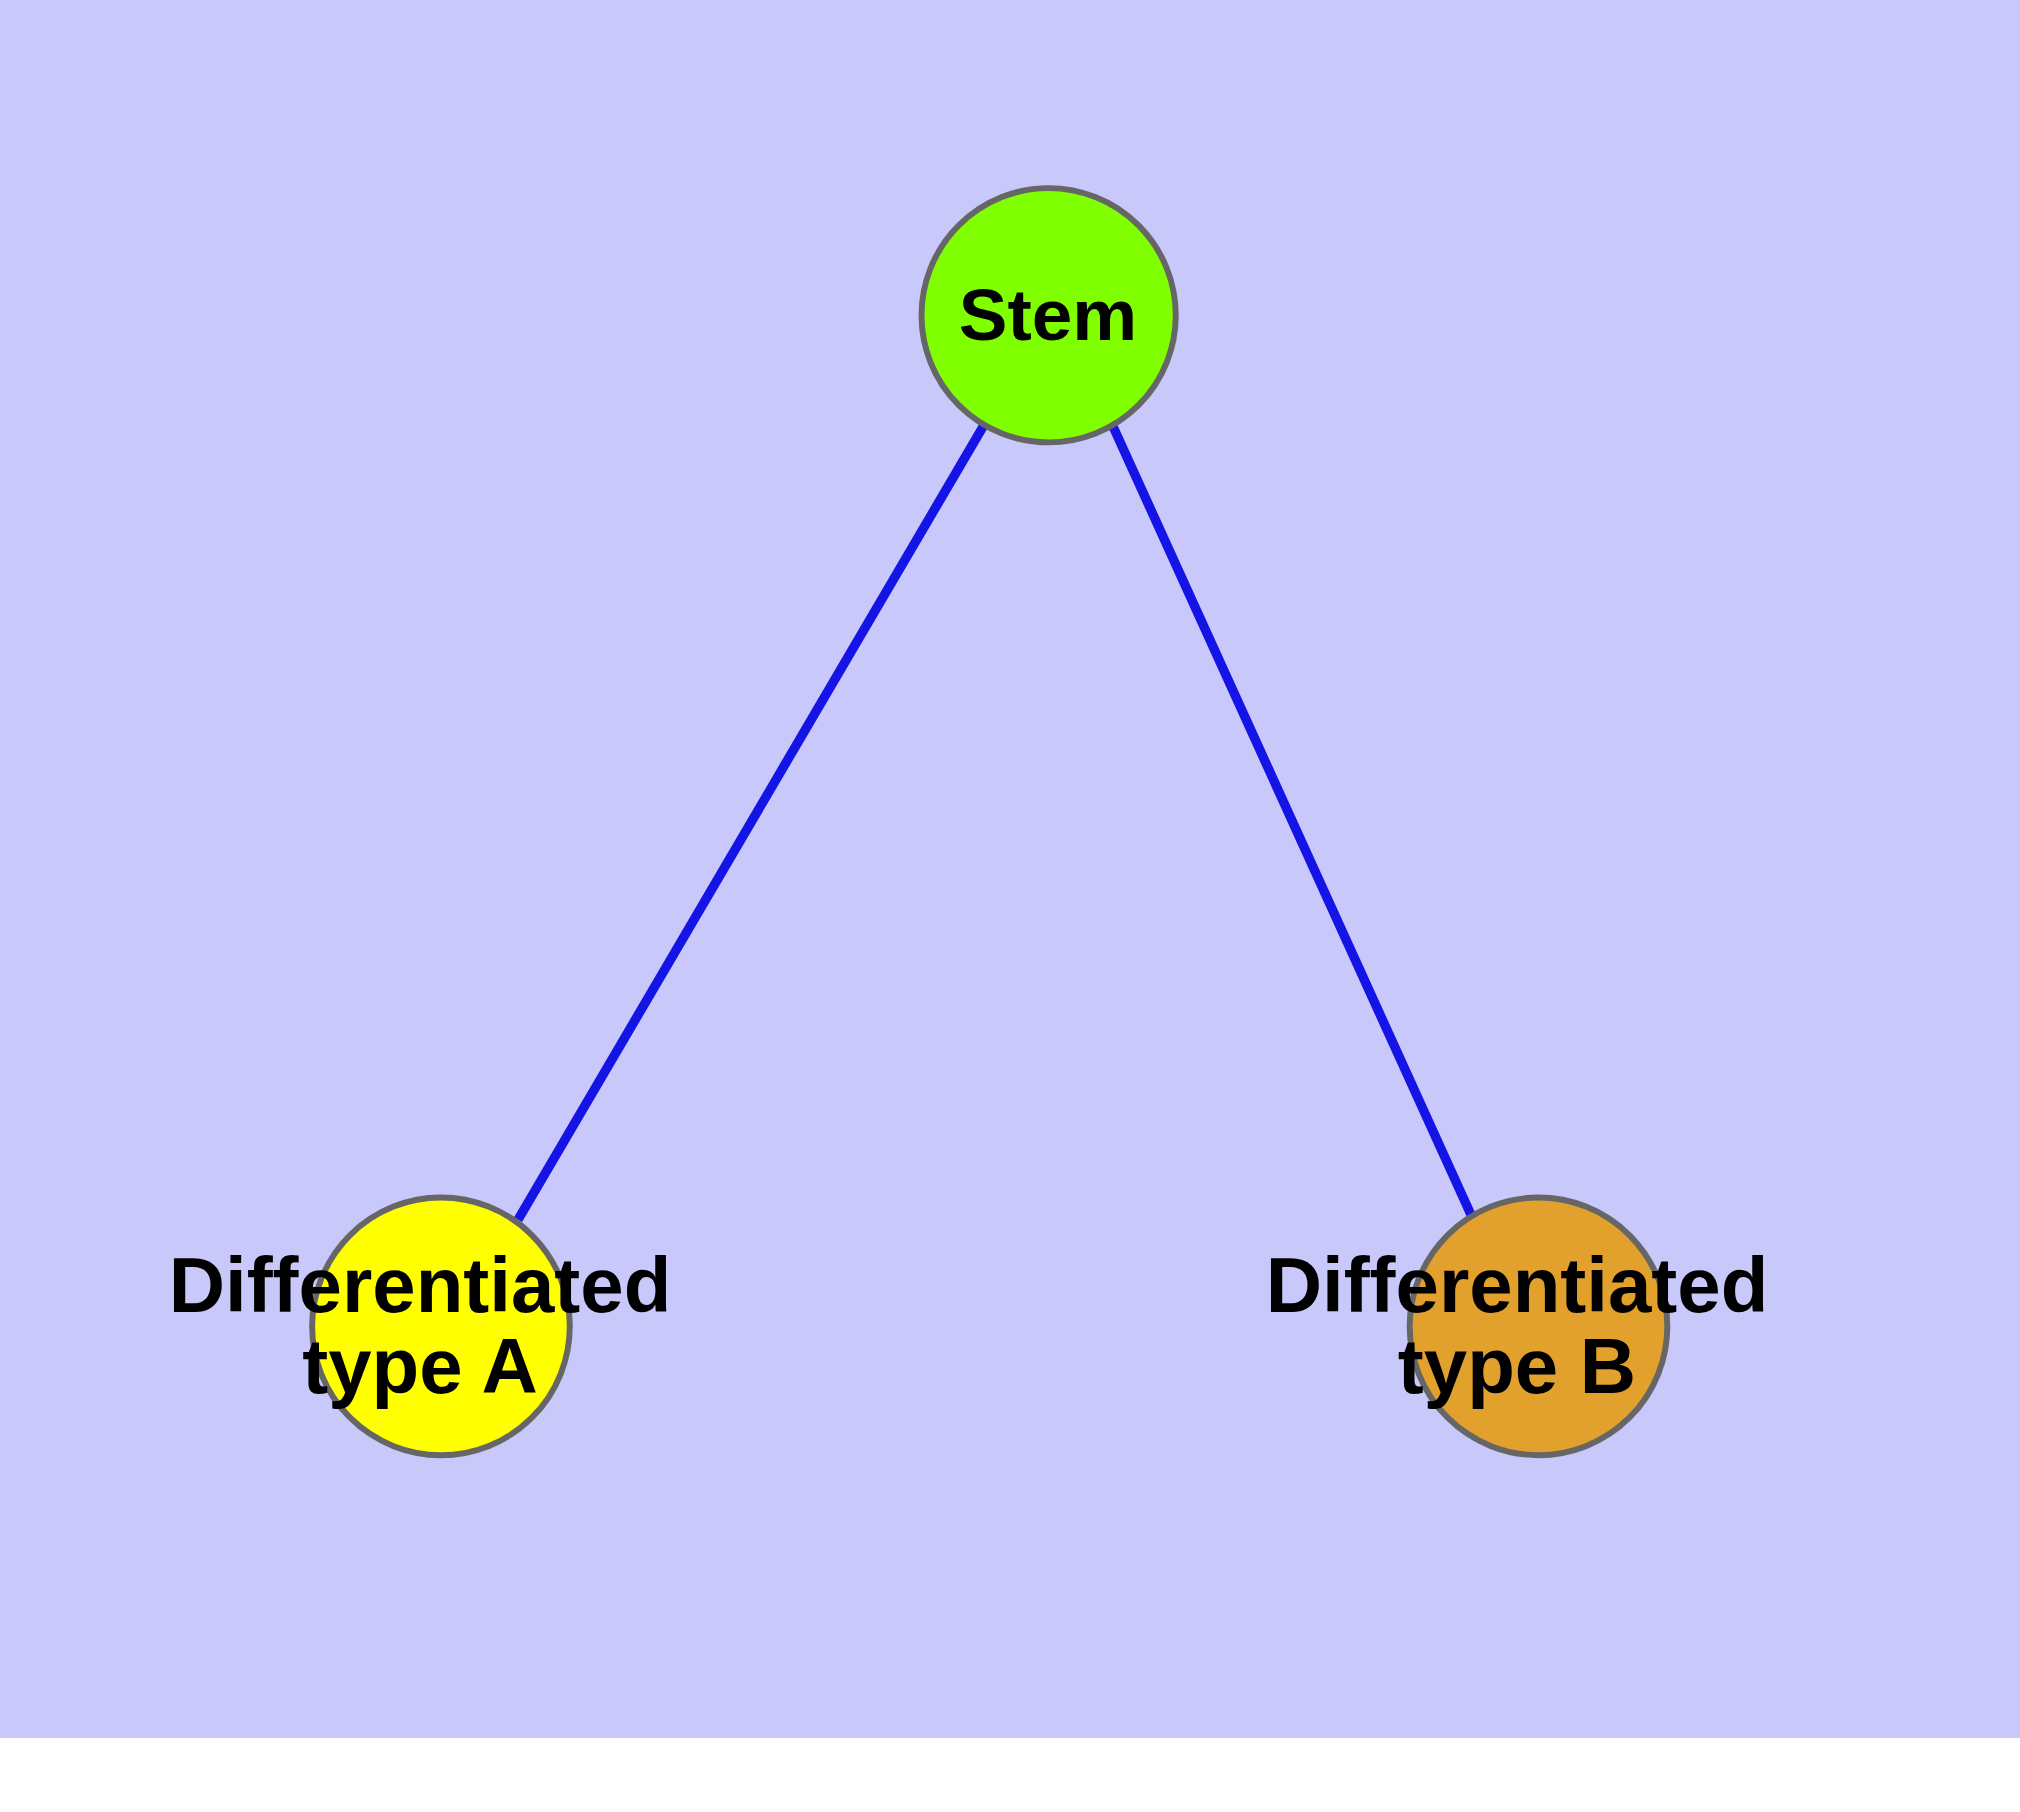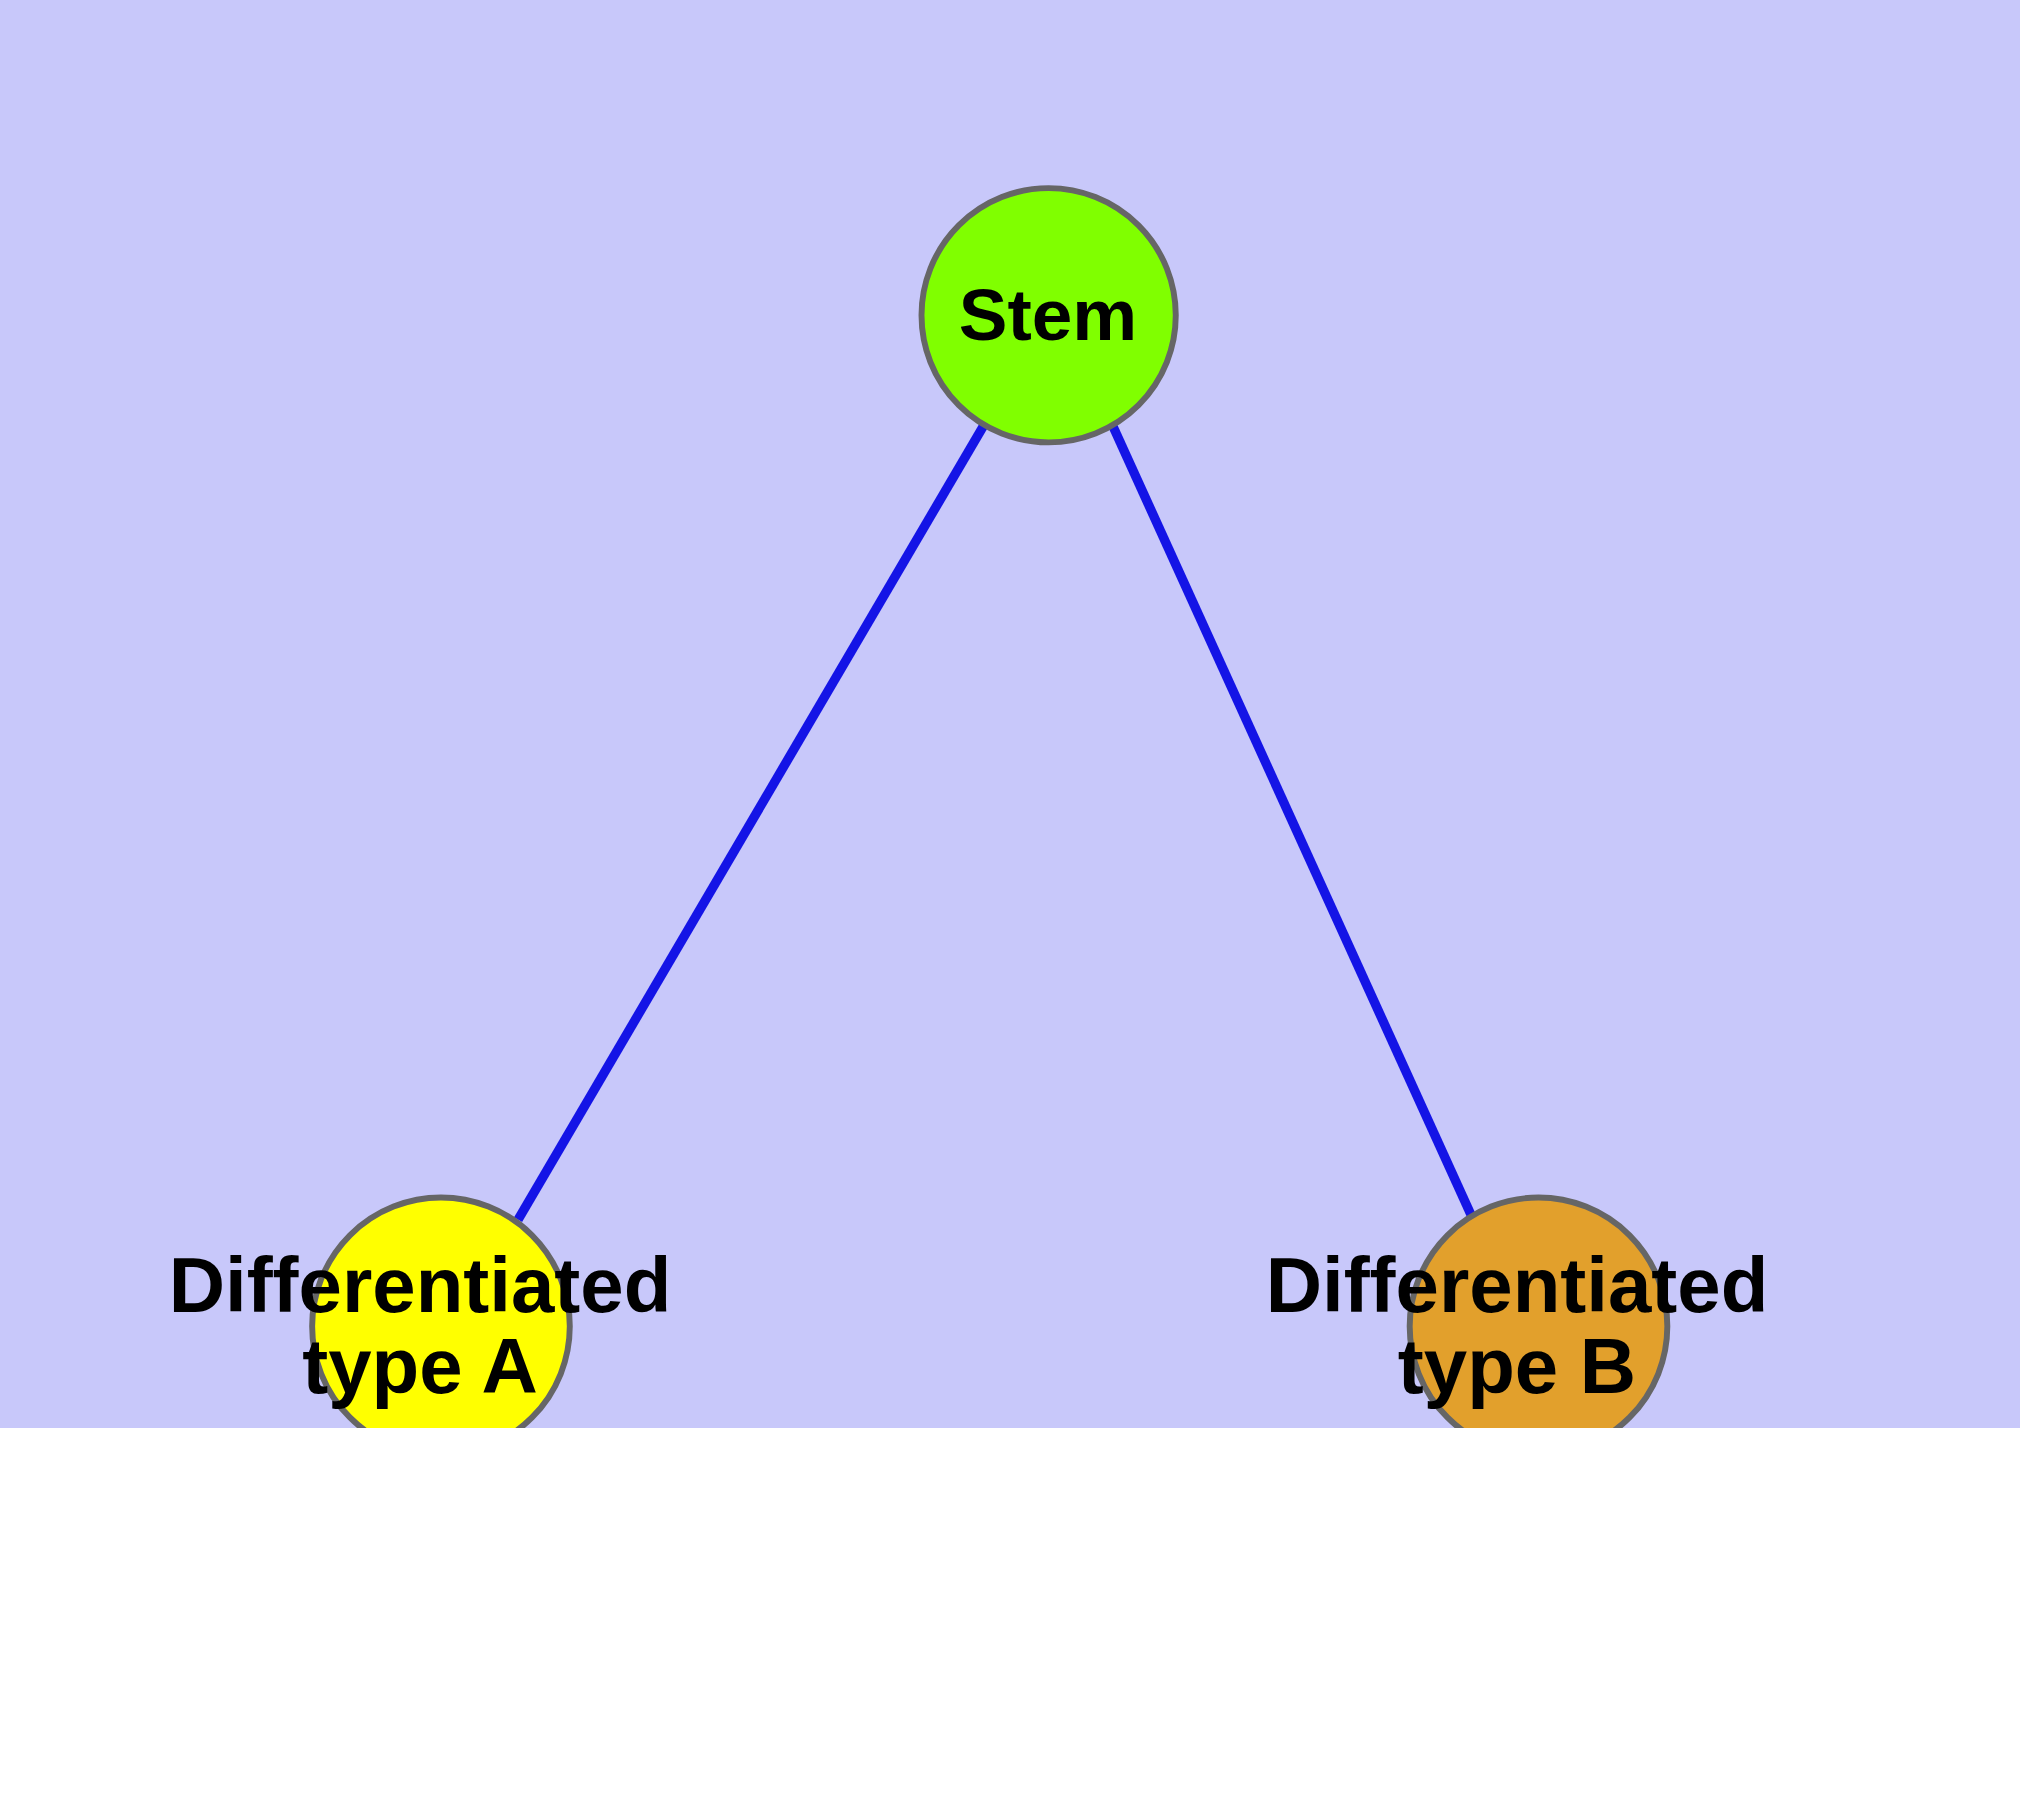--- a/index.html
+++ b/index.html
@@ -41,21 +41,21 @@
   }
   .label-box {
     position: absolute;
     transform: translate(-50%, -50%);
     font-size: 78px;
   }
 </style>
 </head>
 <body>
 
-<div id="stage" style="width: 2021px; height: 1428px;">
+<div id="stage" style="width: 2021px; height: 1738px;">
 
   <div id="canvas-bg" style="width: 2021px; height: 1812px; background: rgb(200, 200, 250);"></div>
 
   <svg id="graph-svg" viewBox="0 0 2384 2138" xmlns="http://www.w3.org/2000/svg" style="width: 2021px; height: 1812px;">
     <g id="edge-layer">
         <line x1="1161" y1="501" x2="611" y2="1439" stroke="#1414e6" stroke-width="11" stroke-linecap="butt"></line>
         <line x1="1312" y1="501" x2="1737" y2="1437" stroke="#1414e6" stroke-width="11" stroke-linecap="butt"></line>
       </g>
     <g id="node-layer">
         <circle cx="1237" cy="372" r="150" fill="#80ff00" stroke="#666666" stroke-width="7"></circle>

